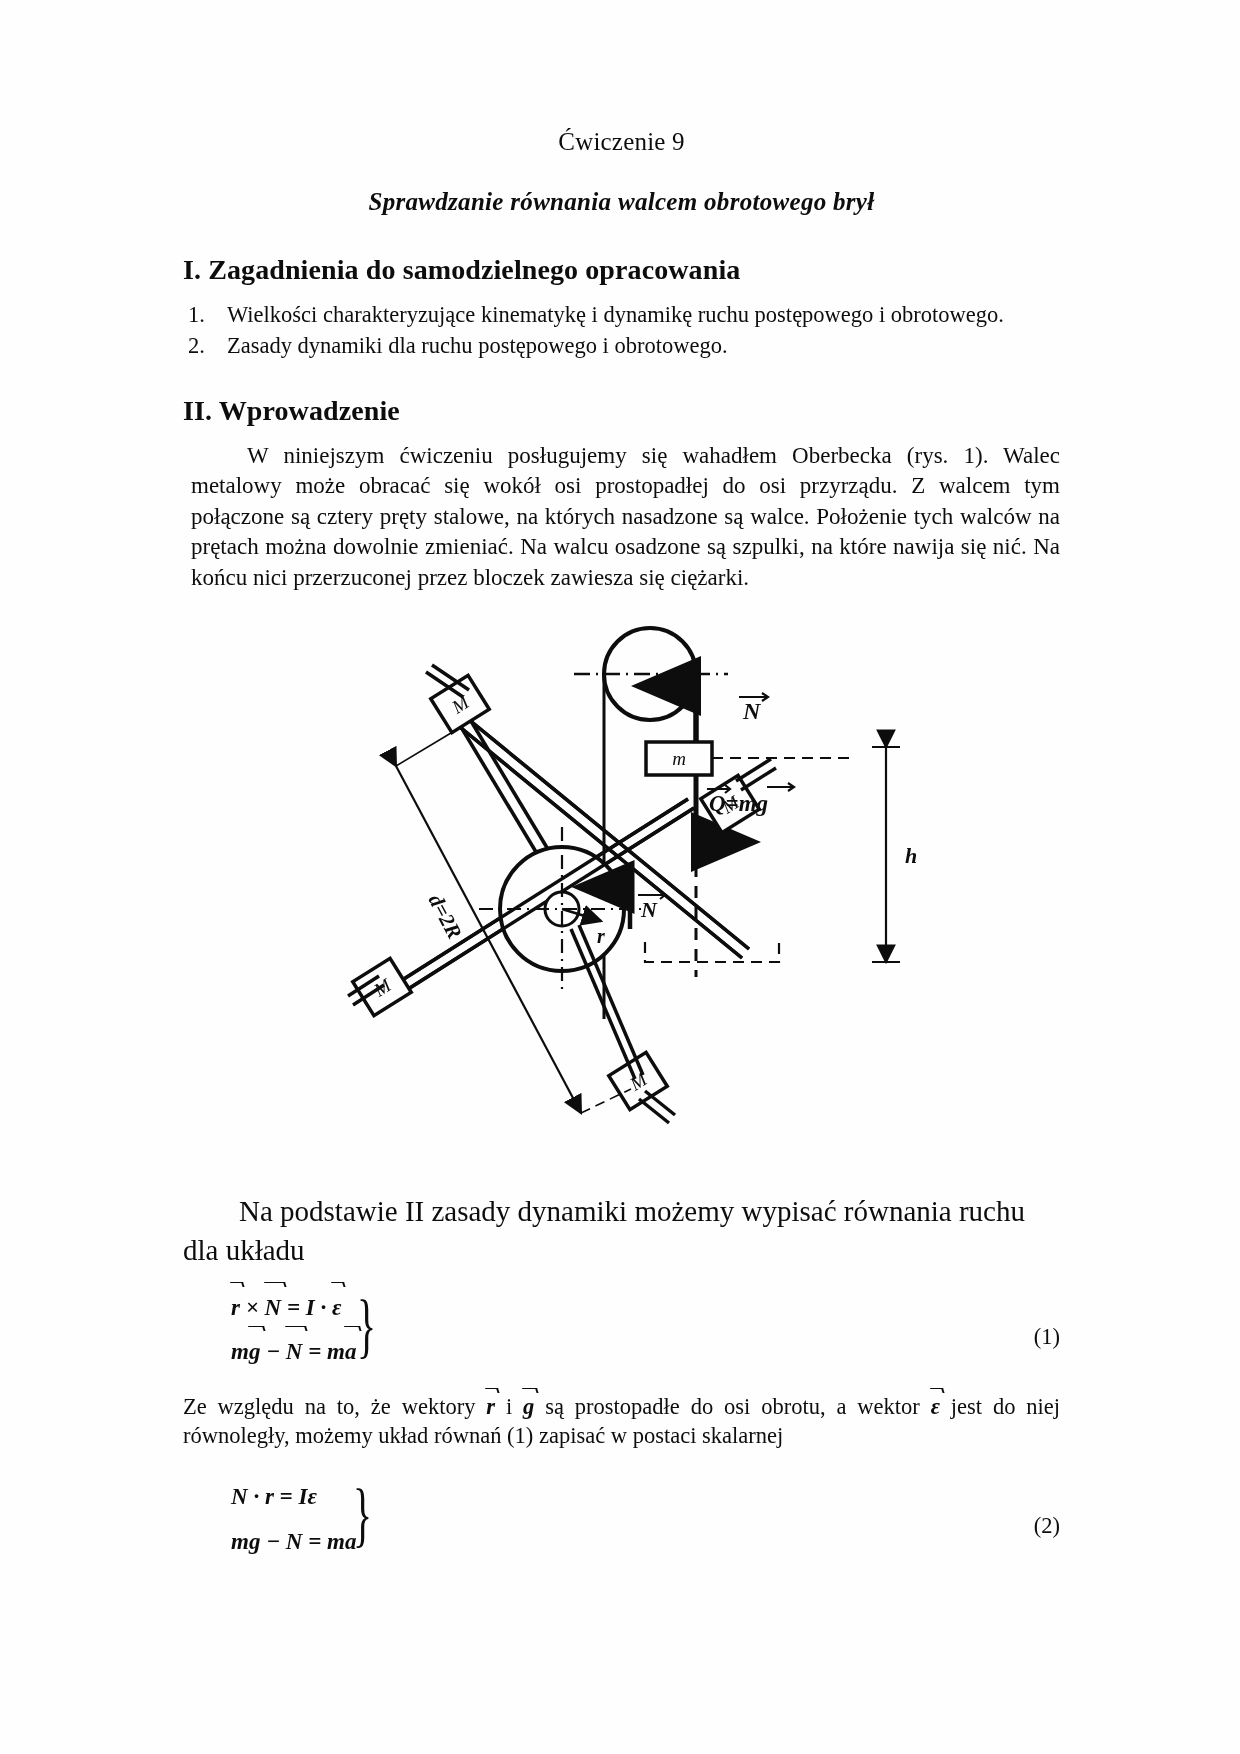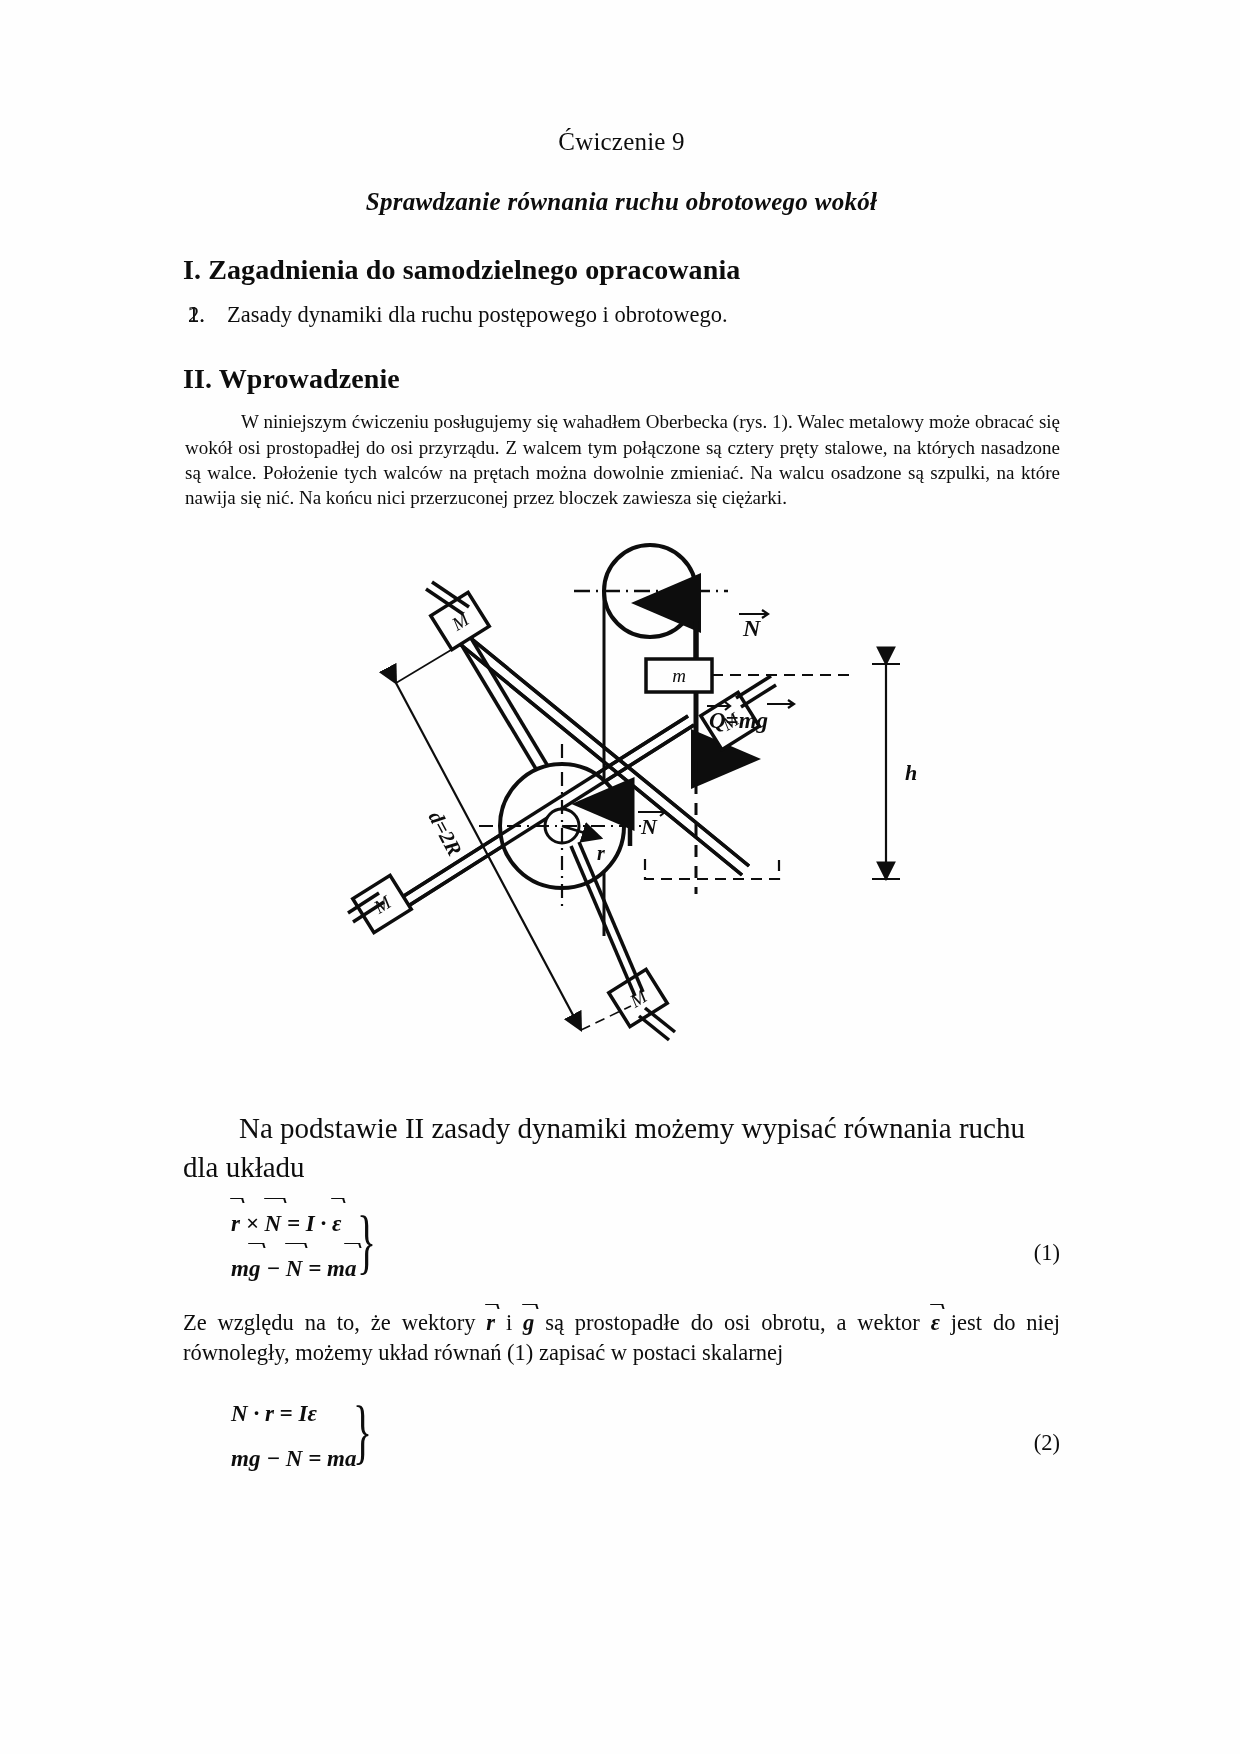--- a/index.html
+++ b/index.html
@@ -67,25 +67,25 @@
   }
   ol.topics li .num {
     position: absolute;
     left: 5px;
     top: 0;
     font-size: 22.5px;
   }
 
   
   p.body {
-    font-size: 19px;
+    font-size: 23px;
     line-height: 1.33;
     text-align: justify;
     text-indent: 56px;
-    margin: 14px 0 0 2px;
+    margin: 14px 0 0 8px;
   }
   p.after-fig {
     font-size: 29px;
     line-height: 1.33;
     text-indent: 56px;
     margin: 18px 0 0 0;
   }
 
   
   .figure {
@@ -162,27 +162,28 @@
   }
 </style>
 </head>
 <body>
 
 <div class="page">
   <div class="content">
 
     <div class="doc-number">Ćwiczenie 9</div>
 
-    <div class="doc-title">Sprawdzanie równania ruchu obrotowego wokół</div>
+    <div class="doc-title">Sprawdzanie równania walcem obrotowego brył</div>
 
     <div class="sec-heading">I. Zagadnienia do samodzielnego opracowania</div>
 
     <ol class="topics">
       <li>
         <span class="num">1.</span>
+        <span>Wielkości charakteryzujące kinematykę i dynamikę ruchu postępowego i obrotowego.</span>
       </li>
       <li>
         <span class="num">2.</span>
         <span>Zasady dynamiki dla ruchu postępowego i obrotowego.</span>
       </li>
     </ol>
 
     <div class="sec-heading tight">II. Wprowadzenie</div>
 
     <p class="body">W niniejszym ćwiczeniu posługujemy się wahadłem Oberbecka (rys. 1). Walec metalowy może obracać się wokół osi prostopadłej do osi przyrządu. Z walcem tym połączone są cztery pręty stalowe, na których nasadzone są walce. Położenie tych walców na prętach można dowolnie zmieniać. Na walcu osadzone są szpulki, na które nawija się nić. Na końcu nici przerzuconej przez bloczek zawiesza się ciężarki.</p>

